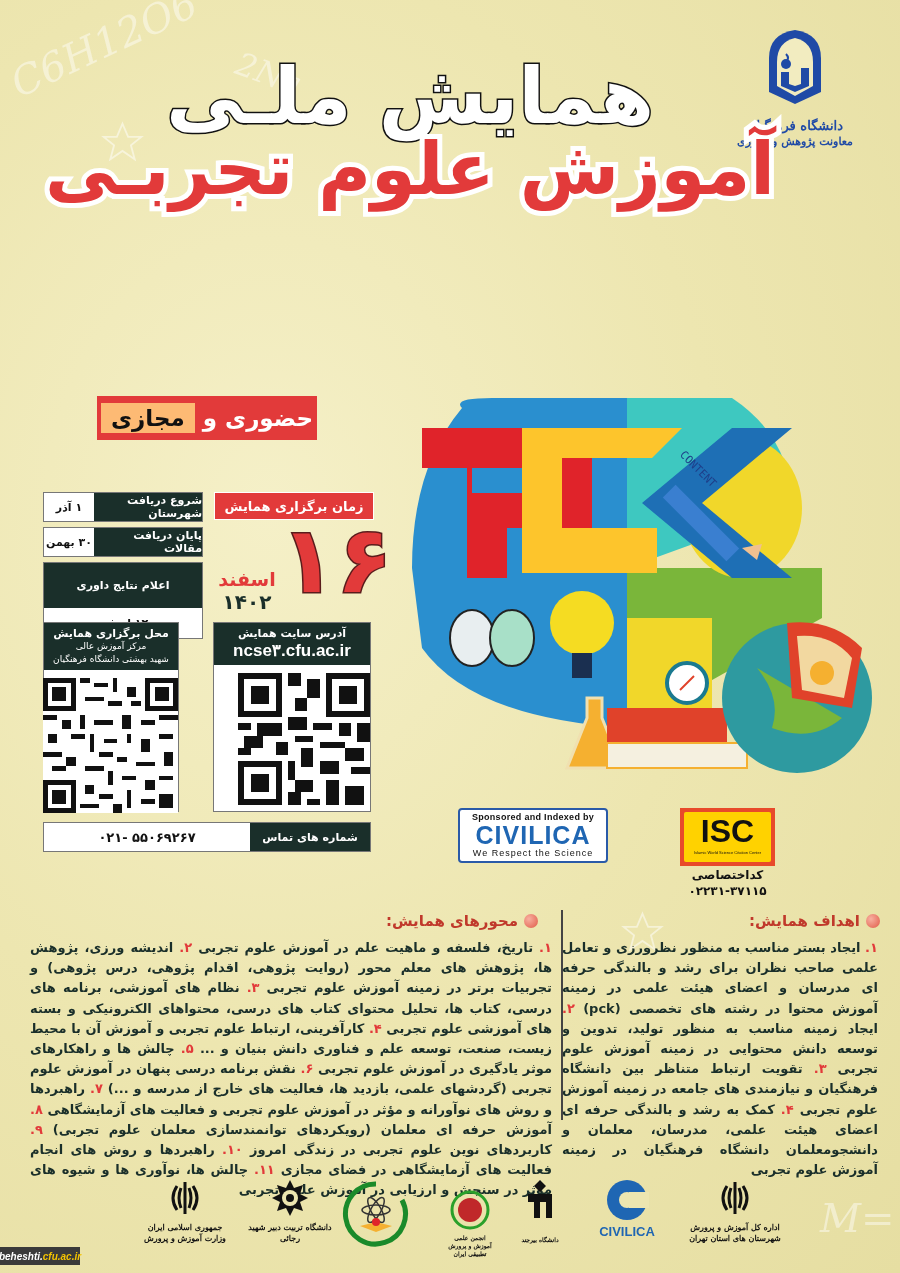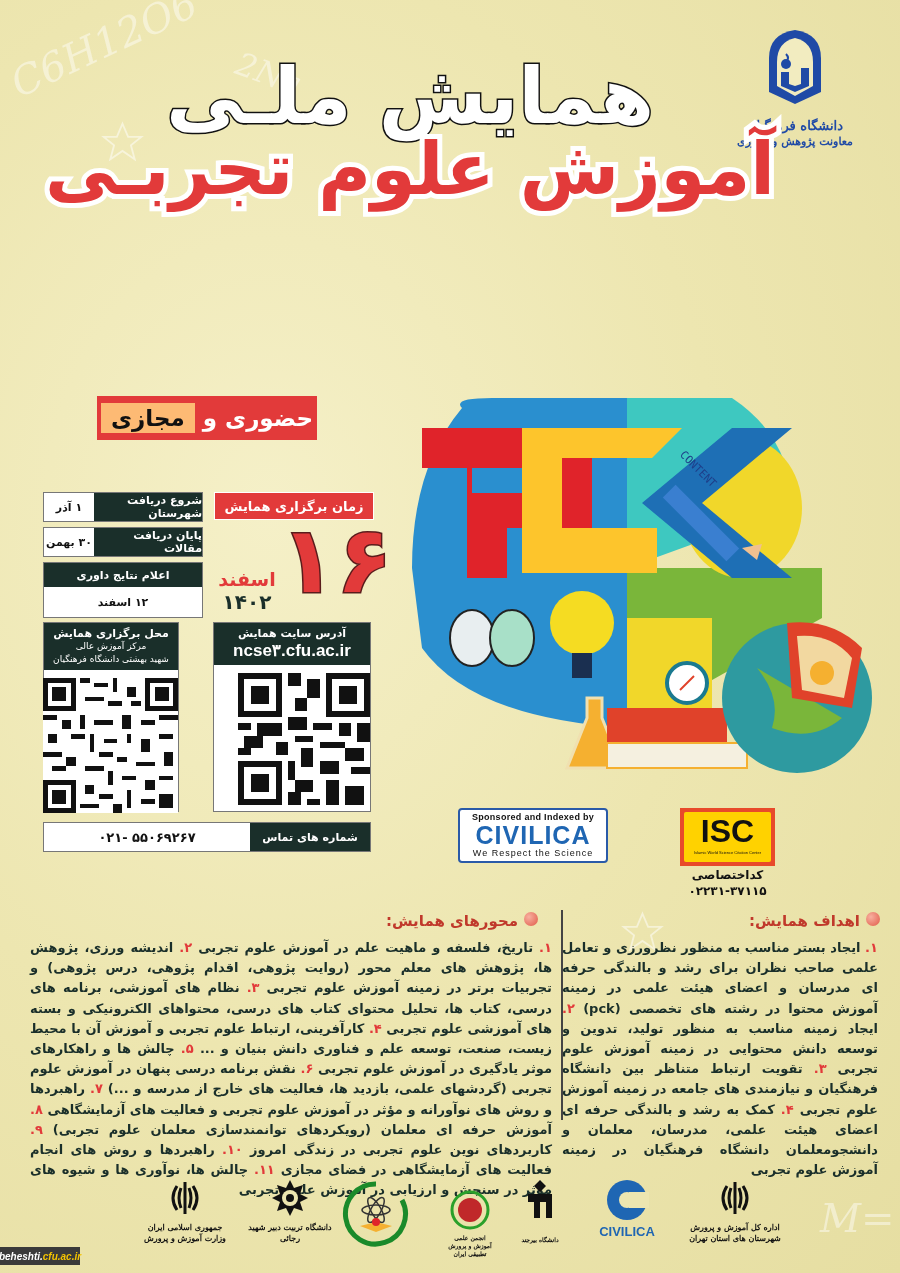--- a/index.html
+++ b/index.html
@@ -40,21 +40,21 @@
   }
   .mode-badge .inperson { color: #fff; font-size: 23px; font-weight: bold; }
   .mode-badge .and { color: #fff; font-size: 23px; font-weight: bold; }
   .mode-badge .virtual { background: #fdba74; color: #111; font-size: 23px; font-weight: bold; padding: 2px 10px; }
 
   
   .tl-row { position: absolute; left: 43px; width: 160px; height: 30px; border: 1px solid #777; display: flex; }
   .tl-row .lbl { background: #1a2f2a; color: #fff; width: 108px; font-size: 11px; font-weight: bold; display: flex; align-items: center; justify-content: center; }
   .tl-row .val { background: #fff; color: #111; flex: 1; font-size: 11px; font-weight: bold; display: flex; align-items: center; justify-content: center; }
   .tl-box { position: absolute; left: 43px; width: 160px; border: 1px solid #777; }
-  .tl-box .hd { background: #1a2f2a; color: #fff; font-size: 11px; font-weight: bold; height: 24px; display: flex; align-items: center; justify-content: center; }
+  .tl-box .hd { background: #1a2f2a; color: #fff; font-size: 11px; font-weight: bold; height: 45px; display: flex; align-items: center; justify-content: center; }
   .tl-box .bd { background: #fff; color: #111; font-size: 11px; font-weight: bold; height: 30px; display: flex; align-items: center; justify-content: center; }
 
   
   .event-time-label {
     position: absolute; left: 214px; top: 492px; width: 160px; height: 28px;
     background: #e23a3a; color: #fff; font-size: 13px; font-weight: bold;
     display: flex; align-items: center; justify-content: center;
     border: 1px solid #fff;
   }
   .event-day {
@@ -94,21 +94,21 @@
     position: absolute; left: 680px; top: 808px; width: 95px; height: 58px;
     background: #e84a2a; border-radius: 0; padding: 4px;
   }
   .isc-badge .inner { background: #ffd200; height: 100%; border-radius: 2px; text-align: center; direction: ltr; font-family: "Liberation Sans", sans-serif; }
   .isc-badge .isc { font-size: 32px; font-weight: 900; color: #111; line-height: 38px; }
   .isc-badge .sub { font-size: 4px; color: #111; }
   .isc-code-lbl { position: absolute; left: 680px; top: 868px; width: 95px; text-align: center; font-size: 12px; font-weight: bold; color: #111; }
   .isc-code { position: absolute; left: 680px; top: 884px; width: 95px; text-align: center; font-size: 12px; font-weight: bold; color: #111; direction: ltr; }
 
   
-  .section-title { position: absolute; font-size: 15px; font-weight: bold; color: #c0392b; display: flex; gap: 6px; }
+  .section-title { position: absolute; font-size: 15px; font-weight: bold; color: #c0392b; display: flex; align-items: center; gap: 6px; }
   .section-title .bullet { width: 14px; height: 14px; border-radius: 50%; background: radial-gradient(circle at 35% 35%, #f8b0a0, #e05a48); }
   .section-body { position: absolute; font-size: 13px; line-height: 20.2px; color: #1a2f2a; font-weight: bold; text-align: justify; }
   .section-body .num { color: #e23a3a; }
   .divider { position: absolute; left: 561px; top: 910px; width: 2px; height: 210px; background: #444; }
 
   
   .footer-logo { position: absolute; top: 1178px; text-align: center; }
   .footer-logo .cap { font-family: "DejaVu Serif", serif; font-size: 8px; color: #111; line-height: 11px; font-weight: bold; }
   .url-tag {
     position: absolute; left: 0; top: 1247px; width: 80px; height: 18px;

